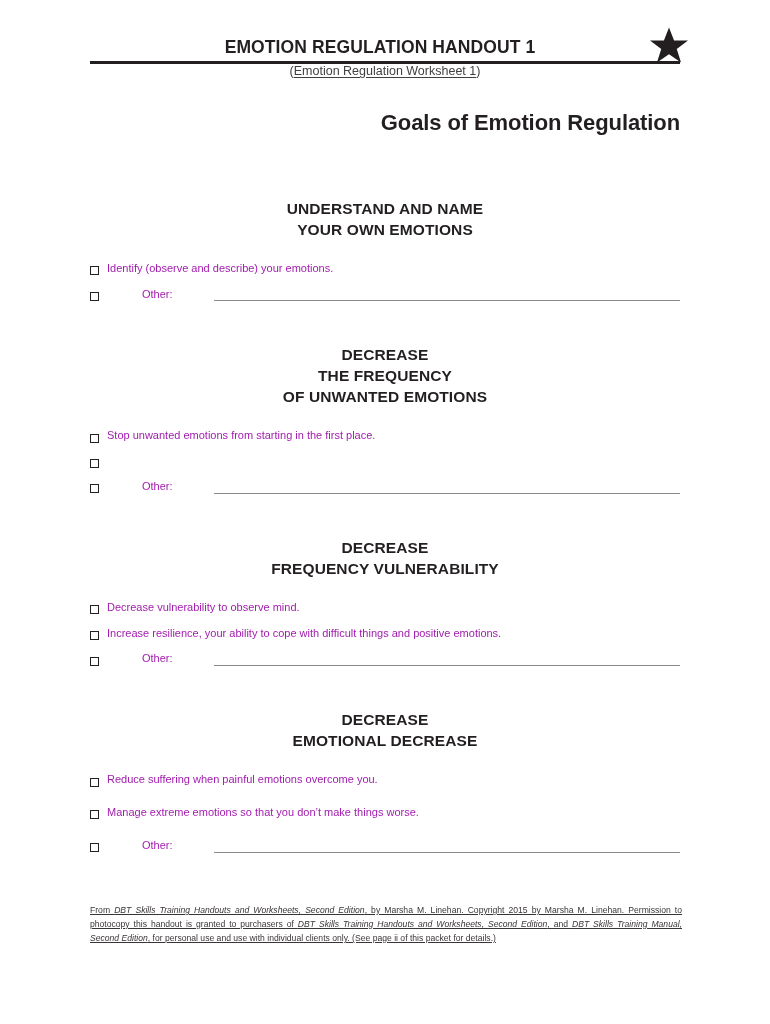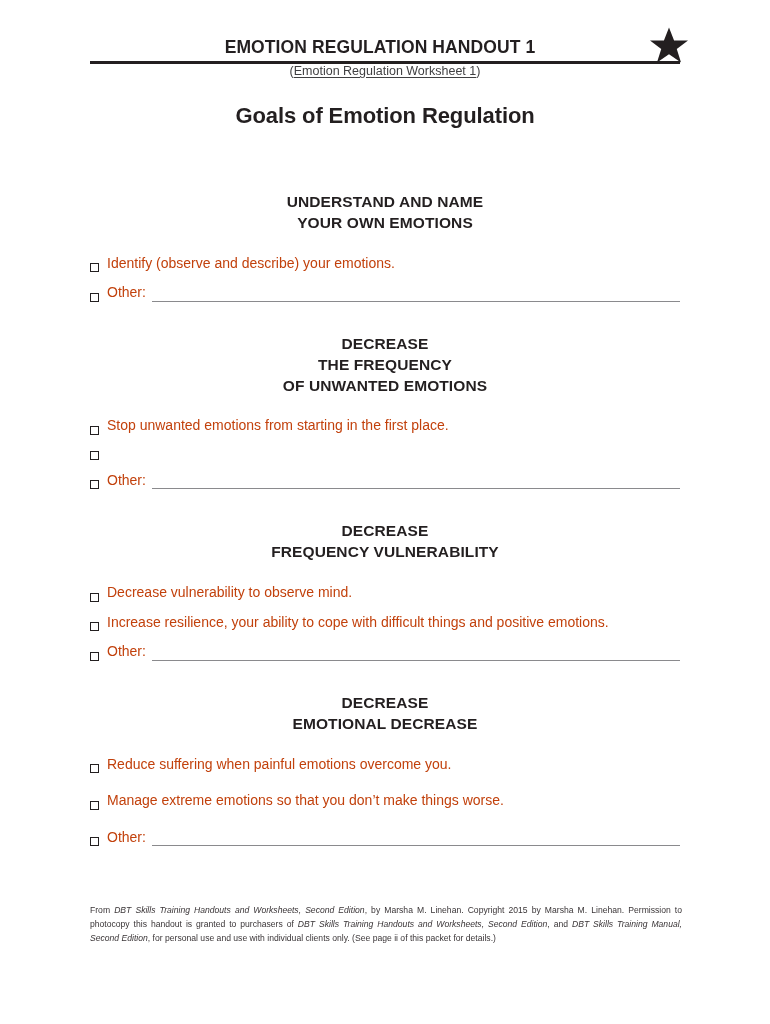--- a/index.html
+++ b/index.html
@@ -63,57 +63,57 @@
     font-size: 12.5px;
     color: #3f3f41;
     line-height: 1.2;
   }
   .worksheet-ref .u {
     text-decoration: underline;
     text-underline-offset: 2px;
   }
 
   .main-title {
-    text-align: center;
+    text-align: right;
     font-size: 22px;
     font-weight: bold;
     color: #231f20;
-    margin-top: 24px;
+    margin-top: 31px;
     letter-spacing: -0.1px;
   }
 
   
   .section {
-    margin-top: 32px;
+    margin-top: 44px;
   }
   .section.first { margin-top: 63px; }
 
   .section-heading {
     text-align: center;
     font-size: 15.5px;
     font-weight: bold;
     color: #231f20;
     line-height: 1.35;
     letter-spacing: 0.1px;
   }
   .section-heading .hl { display: block; }
 
   .items {
     margin-top: 21px;
   }
   .item {
     display: flex;
-    align-items: flex-end;
-    font-size: 14px;
-    color: #c2410c;
+    align-items: center;
+    font-size: 11px;
+    color: #a21caf;
     line-height: 1.25;
     margin-bottom: 12px;
   }
   .items.loose .item { margin-bottom: 19px; }
-  .items .item:last-child { margin-bottom: 0; }
+  .items .item:last-child { margin-bottom: 0; gap: 35px; }
 
   .checkbox-icon {
     flex: 0 0 auto;
     width: 9px;
     height: 9px;
     border: 1.4px solid #231f20;
     margin-top: 4px;
     margin-right: 8px;
     background: #ffffff;
     box-sizing: border-box;
@@ -132,20 +132,21 @@
   
   .footer {
     position: absolute;
     left: 90px;
     top: 904px;
     width: 592px;
     font-size: 8.6px;
     line-height: 1.62;
     color: #3a3537;
     text-align: justify;
+    text-decoration: underline;
   }
   .footer i { font-style: italic; }
 </style>
 </head>
 <body>
 
 <div class="page">
 
   <div class="content">
 

